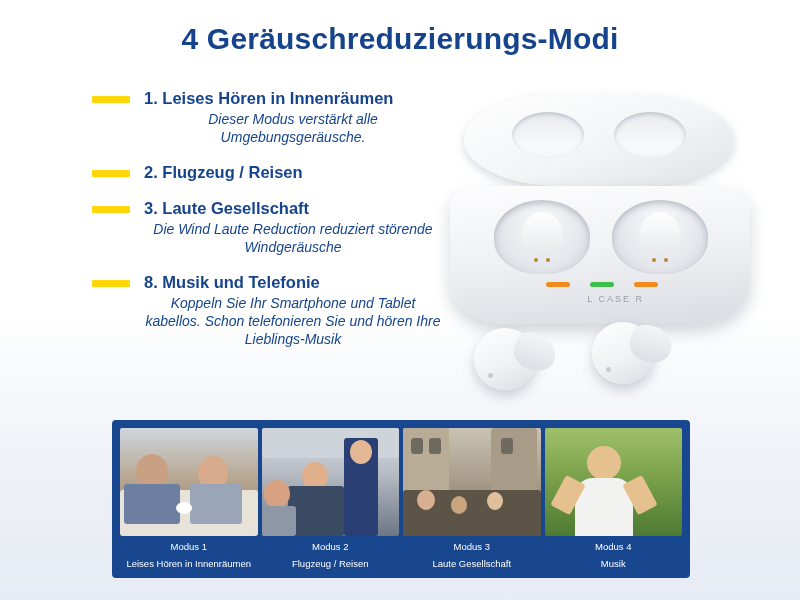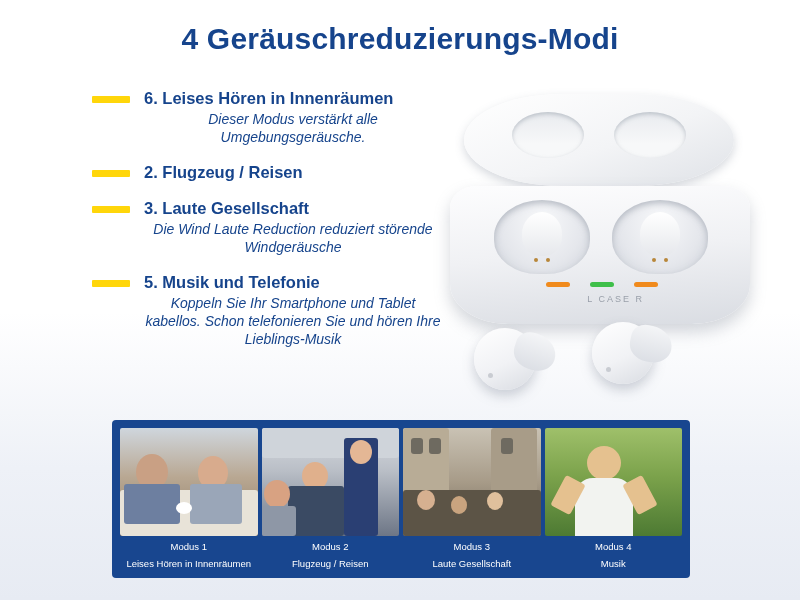--- a/index.html
+++ b/index.html
@@ -235,38 +235,38 @@
 <body>
 
 <div class="page">
 
   <div class="title">4 Geräuschreduzierungs-Modi</div>
 
   <div class="features">
 
     <div class="feature">
       <div class="dash"></div>
-      <div class="feat-head">6. Leises Hören in Innenräumen</div>
+      <div class="feat-head">1. Leises Hören in Innenräumen</div>
       <div class="feat-body">Dieser Modus verstärkt alle Umgebungsgeräusche.</div>
     </div>
 
     <div class="feature">
       <div class="dash"></div>
       <div class="feat-head">2. Flugzeug / Reisen</div>
     </div>
 
     <div class="feature">
       <div class="dash"></div>
       <div class="feat-head">3. Laute Gesellschaft</div>
       <div class="feat-body">Die Wind Laute Reduction reduziert störende Windgeräusche</div>
     </div>
 
     <div class="feature">
       <div class="dash"></div>
-      <div class="feat-head">5. Musik und Telefonie</div>
+      <div class="feat-head">8. Musik und Telefonie</div>
       <div class="feat-body">Koppeln Sie Ihr Smartphone und Tablet kabellos. Schon telefonieren Sie und hören Ihre Lieblings-Musik</div>
     </div>
 
   </div>
 
   <div class="product">
     <div class="case-lid">
       <div class="lid-cut l"></div>
       <div class="lid-cut r"></div>
     </div>

